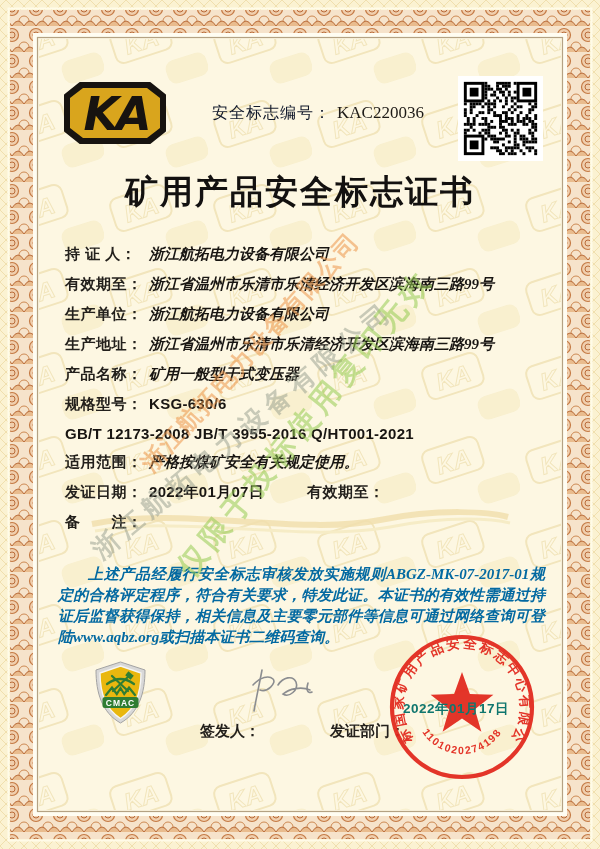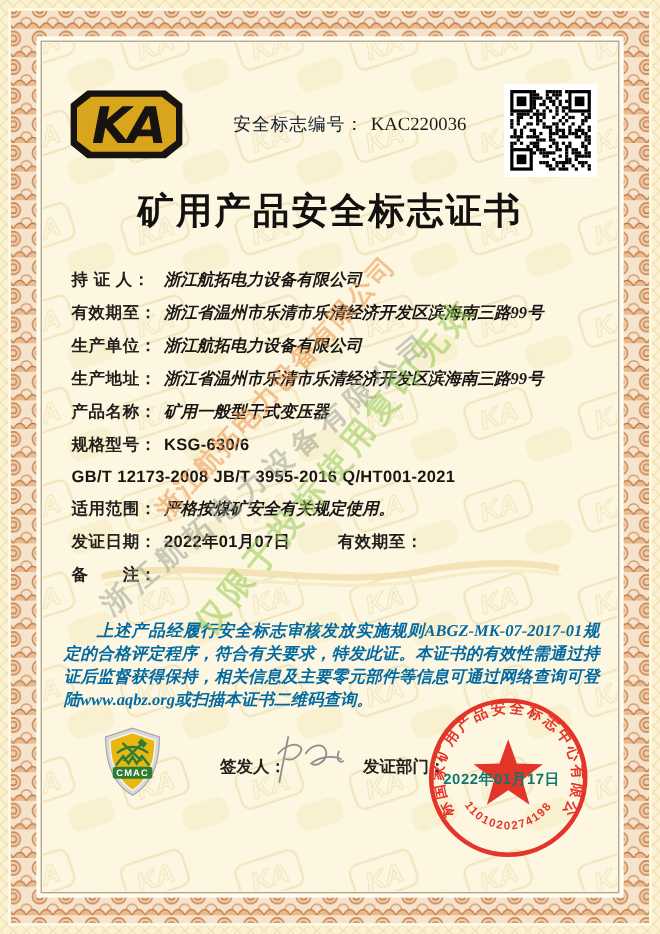--- a/index.html
+++ b/index.html
@@ -26,21 +26,21 @@
   .v-sans{font-family:"Liberation Sans",sans-serif;letter-spacing:0.3px;}
   .date-issue{min-width:158px;}
   .flabel.mid{min-width:81px;}
   .row-gap{margin-top:5px;}
 
   .statement{left:58px;top:564px;width:487px;font-size:15px;line-height:21px;font-weight:bold;
              font-family:"Liberation Serif",serif;font-style:italic;text-indent:2em;
              text-align:justify;color:#0369a1;}
 
   .cmac{left:92px;top:661px;width:57px;height:63px;}
-  .signer-label,.dept-label{font-size:15px;font-weight:bold;color:#23201c;}
+  .signer-label,.dept-label{font-size:15px;font-weight:bold;color:#23201c;margin-top:34px;}
   .signer-label{left:200px;top:688px;}
   .dept-label{left:330px;top:688px;font-family:Liberation Mono, monospace;}
   .signature{left:245px;top:661px;width:78px;height:56px;}
 
   .stamp{left:387px;top:632px;width:150px;height:150px;opacity:0.93;z-index:3;}
   .stamp-date{left:403px;top:700px;width:140px;font-size:13.5px;font-weight:bold;color:#0f766e;
               letter-spacing:0.5px;z-index:4;}
 
   .wm{position:absolute;pointer-events:none;white-space:nowrap;font-weight:bold;z-index:6;
       font-family:"Liberation Serif",serif;transform-origin:0 50%;}

